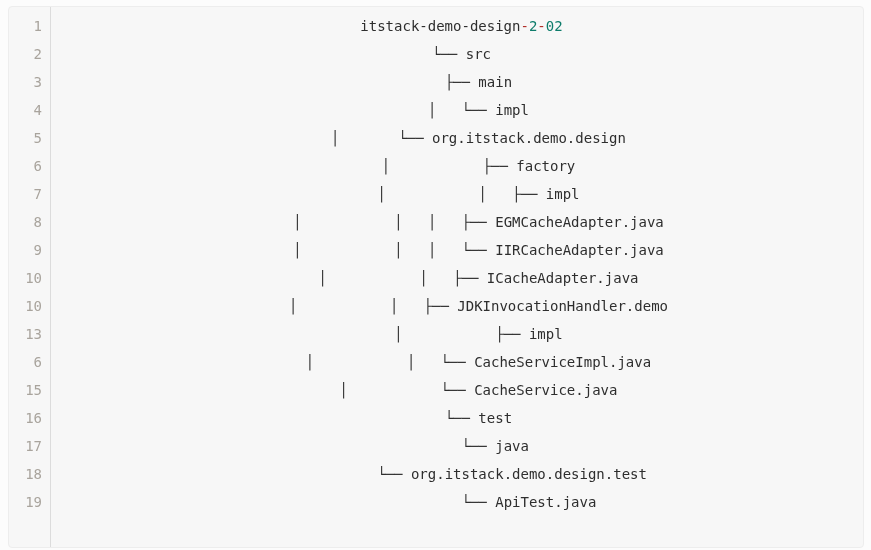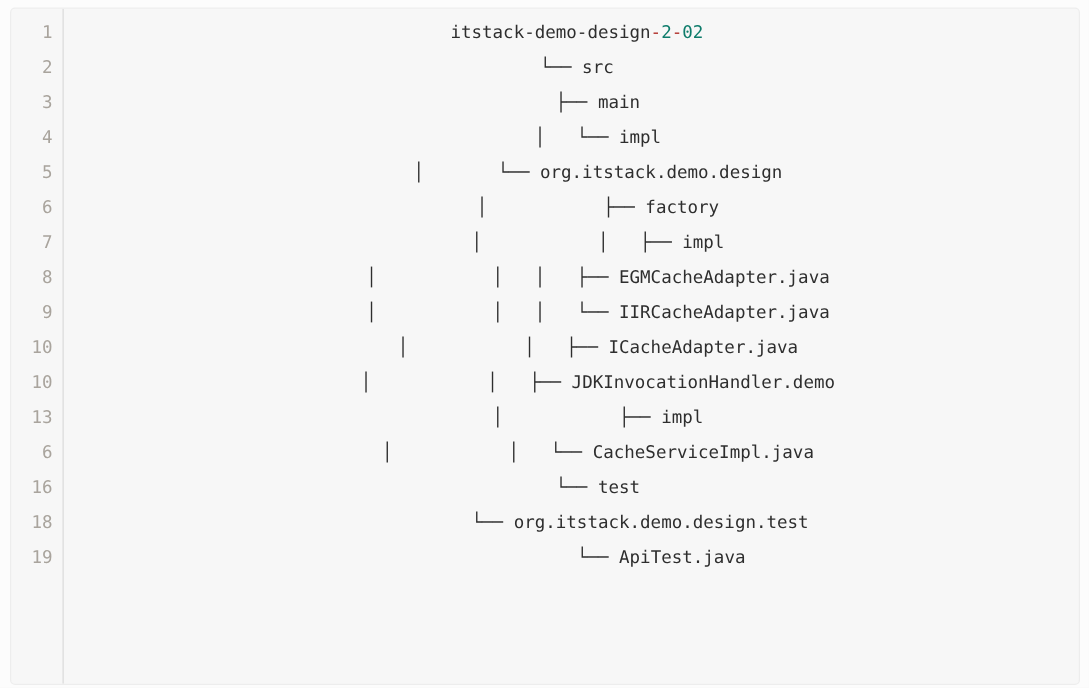--- a/index.html
+++ b/index.html
@@ -120,26 +120,34 @@
   <div class="line">
     <span class="gutter">13</span>
     <span class="content">    │           ├── impl</span>
   </div>
 
   <div class="line">
     <span class="gutter">6</span>
     <span class="content">    │           │   └── CacheServiceImpl.java</span>
   </div>
 
+  <div class="line">
+    <span class="gutter">15</span>
+    <span class="content">    │           └── CacheService.java</span>
+  </div>
 
   <div class="line">
     <span class="gutter">16</span>
     <span class="content">    └── test</span>
   </div>
 
+  <div class="line">
+    <span class="gutter">17</span>
+    <span class="content">        └── java</span>
+  </div>
 
   <div class="line">
     <span class="gutter">18</span>
     <span class="content">            └── org.itstack.demo.design.test</span>
   </div>
 
   <div class="line">
     <span class="gutter">19</span>
     <span class="content">                └── ApiTest.java</span>
   </div>

